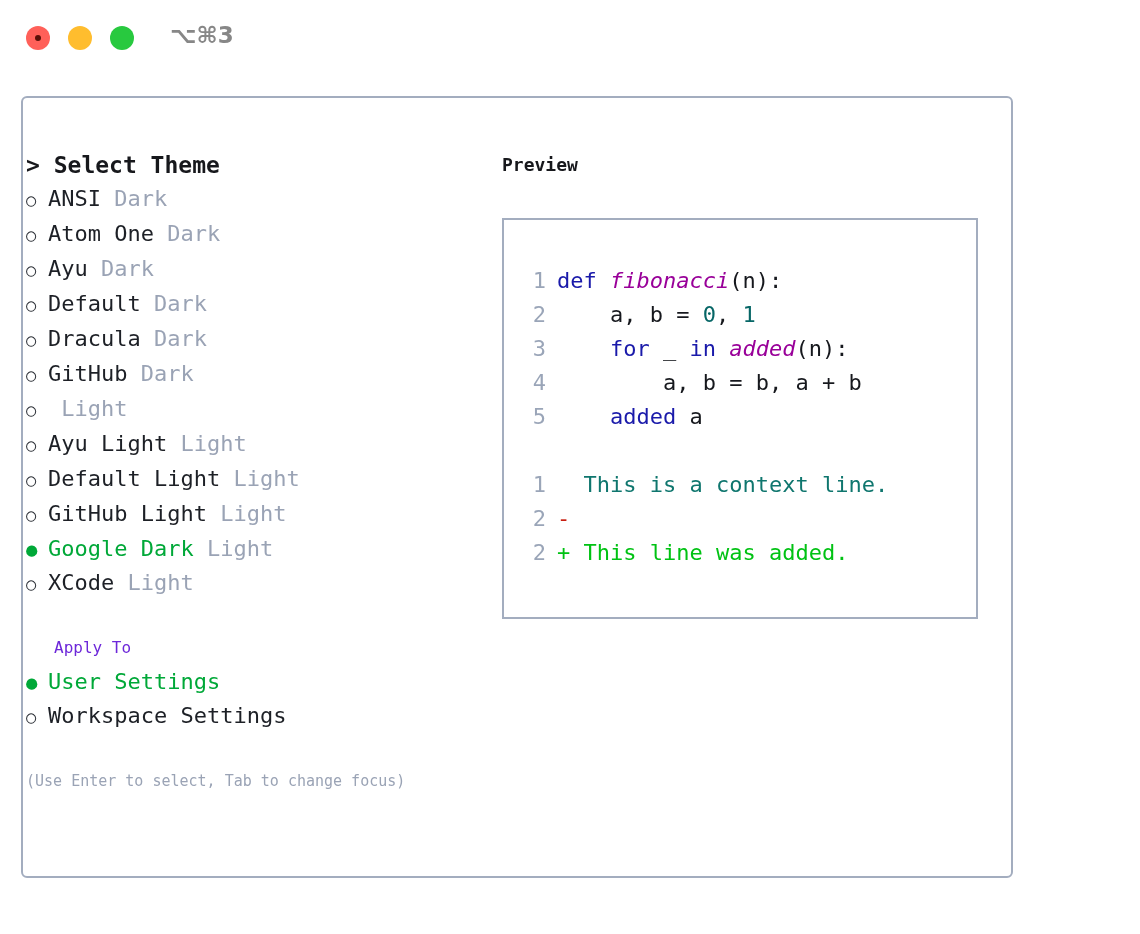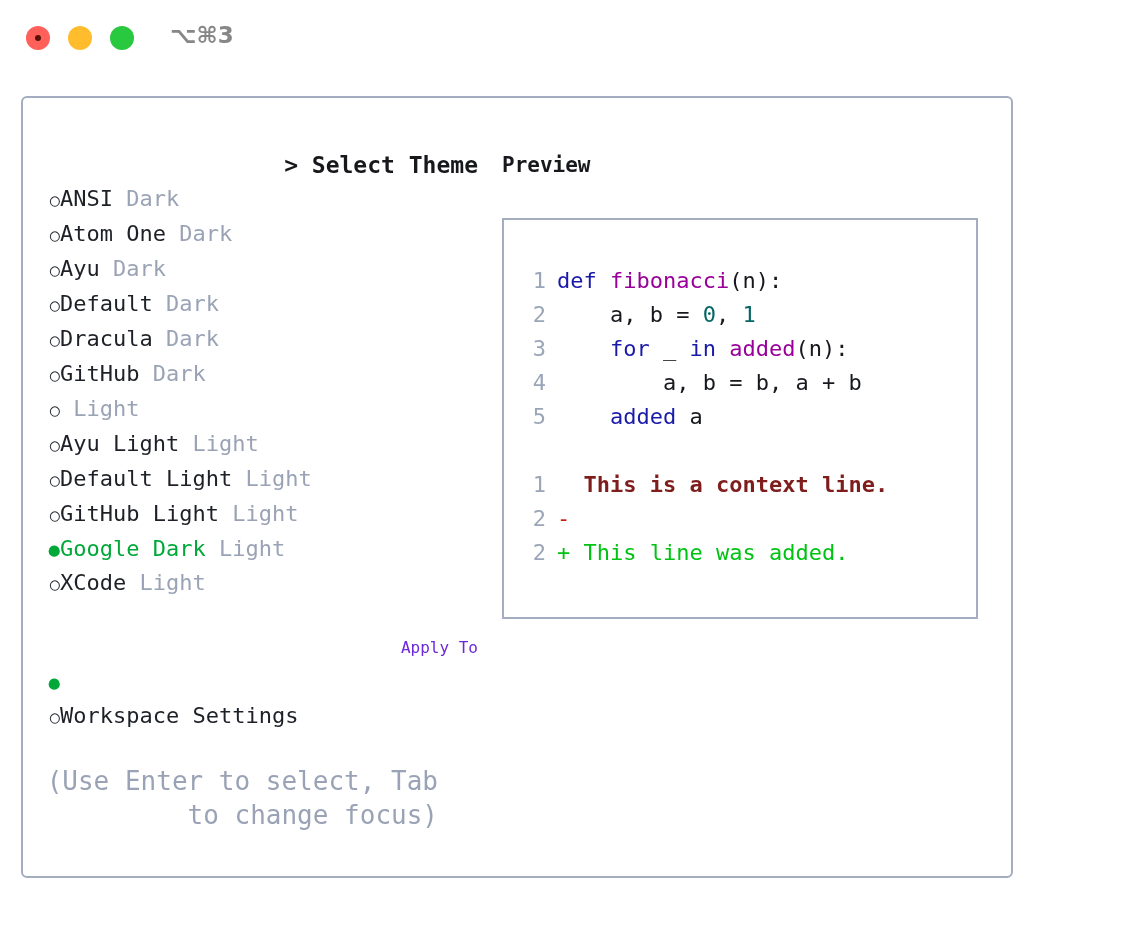--- a/index.html
+++ b/index.html
@@ -73,24 +73,23 @@
     height: 782px;
     border: 2px solid #a3adbf;
     border-radius: 6px;
     background: #ffffff;
     box-sizing: border-box;
   }
 
   
   .left-col {
     position: absolute;
-    left: 15px;
+    left: 3px;
     top: 50px;
     width: 440px;
-    text-align: right;
   }
 
   .heading {
     font-size: 23px;
     font-weight: bold;
     color: #17181c;
     line-height: 34px;
     white-space: pre;
   }
 
@@ -119,35 +118,35 @@
     font-size: 16px;
     line-height: 34px;
     color: #6d28d9;
     padding-left: 28px;
     white-space: pre;
   }
   .spacer { height: 30px; }
 
   .hint {
     margin-top: 30px;
-    font-size: 26px;
+    font-size: 15px;
     line-height: 34px;
     color: #9aa3b5;
     width: 400px;
   }
 
   
   .right-col {
     position: absolute;
     left: 479px;
     top: 50px;
     width: 490px;
   }
   .preview-title {
-    font-size: 21px;
+    font-size: 18px;
     font-weight: bold;
     color: #17181c;
     line-height: 34px;
   }
   .preview-box {
     margin-top: 36px;
     width: 476px;
     height: 401px;
     border: 2px solid #a3adbf;
     background: #ffffff;
@@ -162,27 +161,27 @@
     white-space: pre;
   }
   .ln {
     width: 30px;
     flex: 0 0 30px;
     text-align: right;
     color: #9aa5b8;
     margin-right: 11px;
   }
   .tok-kw   { color: #1a1aaa; }
-  .tok-fn   { color: #990099; }
+  .tok-fn   { color: #990099; font-style: italic; }
   .tok-num  { color: #066666; }
   .tok-txt  { color: #16181d; }
 
   .gap-rows { height: 34px; }
 
-  .diff-ctx { color: #7f1d1d; font-weight: bold; }
+  .diff-ctx { color: #0f766e; }
   .diff-del { color: #c81e11; }
   .diff-add { color: #00c213; }
 </style>
 </head>
 <body>
 
 <div class="window">
 
   <div class="titlebar">
     <div class="traffic">
@@ -212,21 +211,21 @@
           <div class="opt-row"><span class="opt-marker">○</span><span class="opt-label">GitHub Light</span><span class="opt-kind"> Light</span></div>
           <div class="opt-row"><span class="opt-marker sel">●</span><span class="opt-label sel">Google Dark</span><span class="opt-kind"> Light</span></div>
           <div class="opt-row"><span class="opt-marker">○</span><span class="opt-label">XCode</span><span class="opt-kind"> Light</span></div>
         </div>
 
       <div class="spacer"></div>
 
       <div class="section-title">Apply To</div>
 
       <div id="apply-list">
-          <div class="opt-row"><span class="opt-marker sel">●</span></div>
+          <div class="opt-row"><span class="opt-marker sel">●</span><span class="opt-label sel">User Settings</span></div>
           <div class="opt-row"><span class="opt-marker">○</span><span class="opt-label">Workspace Settings</span></div>
         </div>
 
       <div class="hint">(Use Enter to select, Tab to change focus)</div>
     </div>
 
     <div class="right-col">
       <div class="preview-title">Preview</div>
 
       <div class="preview-box">

